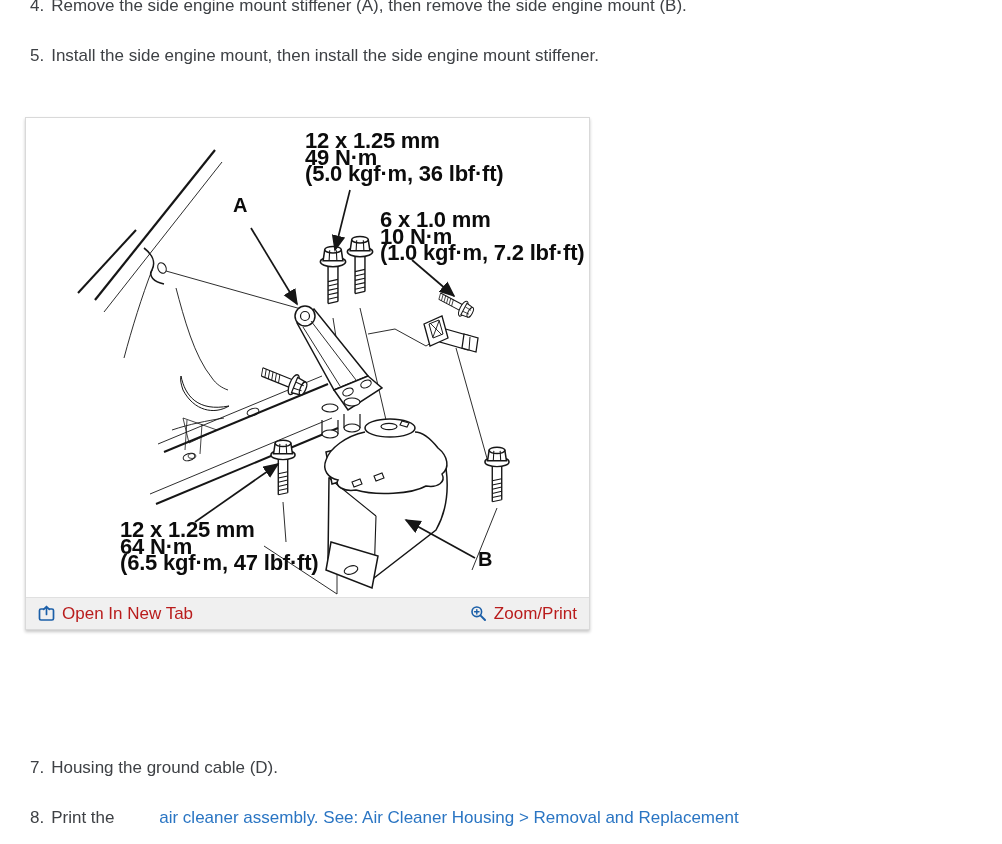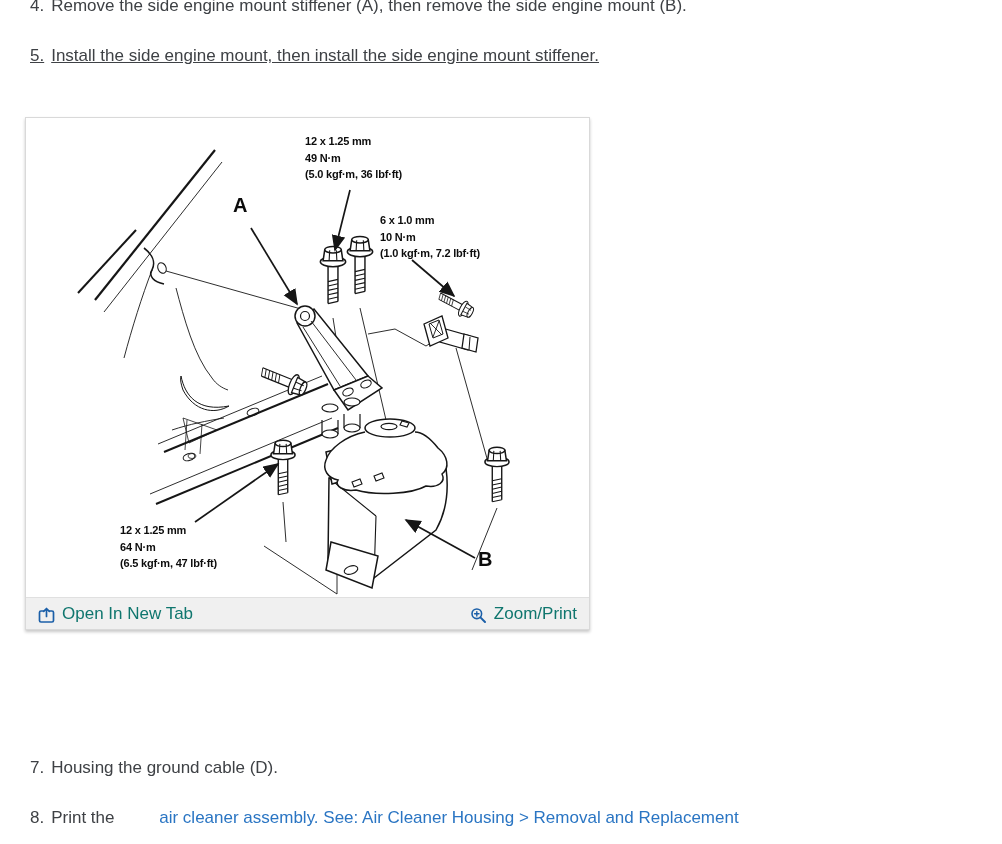--- a/index.html
+++ b/index.html
@@ -15,47 +15,47 @@
   .doc-link{ color:#2a75c3; text-decoration:none; cursor:pointer;margin-left:40px; }
   
   .figure{
     position:absolute; left:25px; top:117px; width:565px; height:513px;
     background:#ffffff; border:1px solid #d9d9d9; box-sizing:border-box;
     box-shadow:0 2px 3px rgba(0,0,0,0.22);
   }
   .figure-image{ position:relative; width:563px; height:479px; background:#ffffff; overflow:hidden; }
   .figure-image svg{ position:absolute; left:0; top:0; }
   .spec{
-    position:absolute; font-weight:bold; font-size:11px; line-height:16.5px;
+    position:absolute; font-weight:bold; font-size:22px; line-height:16.5px;
     color:#0c0c0c; white-space:nowrap; letter-spacing:-0.2px;
   }
   .part-letter{
     position:absolute; font-weight:bold; font-size:20px; color:#0c0c0c;
   }
   .fig-toolbar{
     position:absolute; left:0; bottom:0; width:100%; height:32px;
     background:#f0f0f0; border-top:1px solid #e0e0e0; box-sizing:border-box;
     display:flex; align-items:center; justify-content:space-between;
     padding:0 12px;
   }
   .tool-link{
-    display:flex; align-items:flex-end; gap:7px;
-    color:#0f766e; font-size:17px; text-decoration:none; cursor:pointer;
+    display:flex; align-items:center; gap:7px;
+    color:#b91c1c; font-size:17px; text-decoration:none; cursor:pointer;
   }
   .tool-link svg{ display:block; }
 </style>
 </head>
 <body>
 
 <div class="page">
 
   <div class="step" style="top:-4px;">
     <span class="num">4.</span><span>Remove the side engine mount stiffener (A), then remove the side engine mount (B).</span>
   </div>
-  <div class="step" style="top:46px;text-decoration:underline;">
+  <div class="step" style="top:46px;">
     <span class="num">5.</span><span>Install the side engine mount, then install the side engine mount stiffener.</span>
   </div>
 
   <div class="figure">
     <div class="figure-image">
 
       <svg width="563" height="479" viewBox="0 0 563 479">
         <defs>
           <marker id="ah" markerWidth="11" markerHeight="9" refX="8.5" refY="4" orient="auto">
             <path d="M0,0 L9.5,4 L0,8 Z" fill="#161616"></path>

